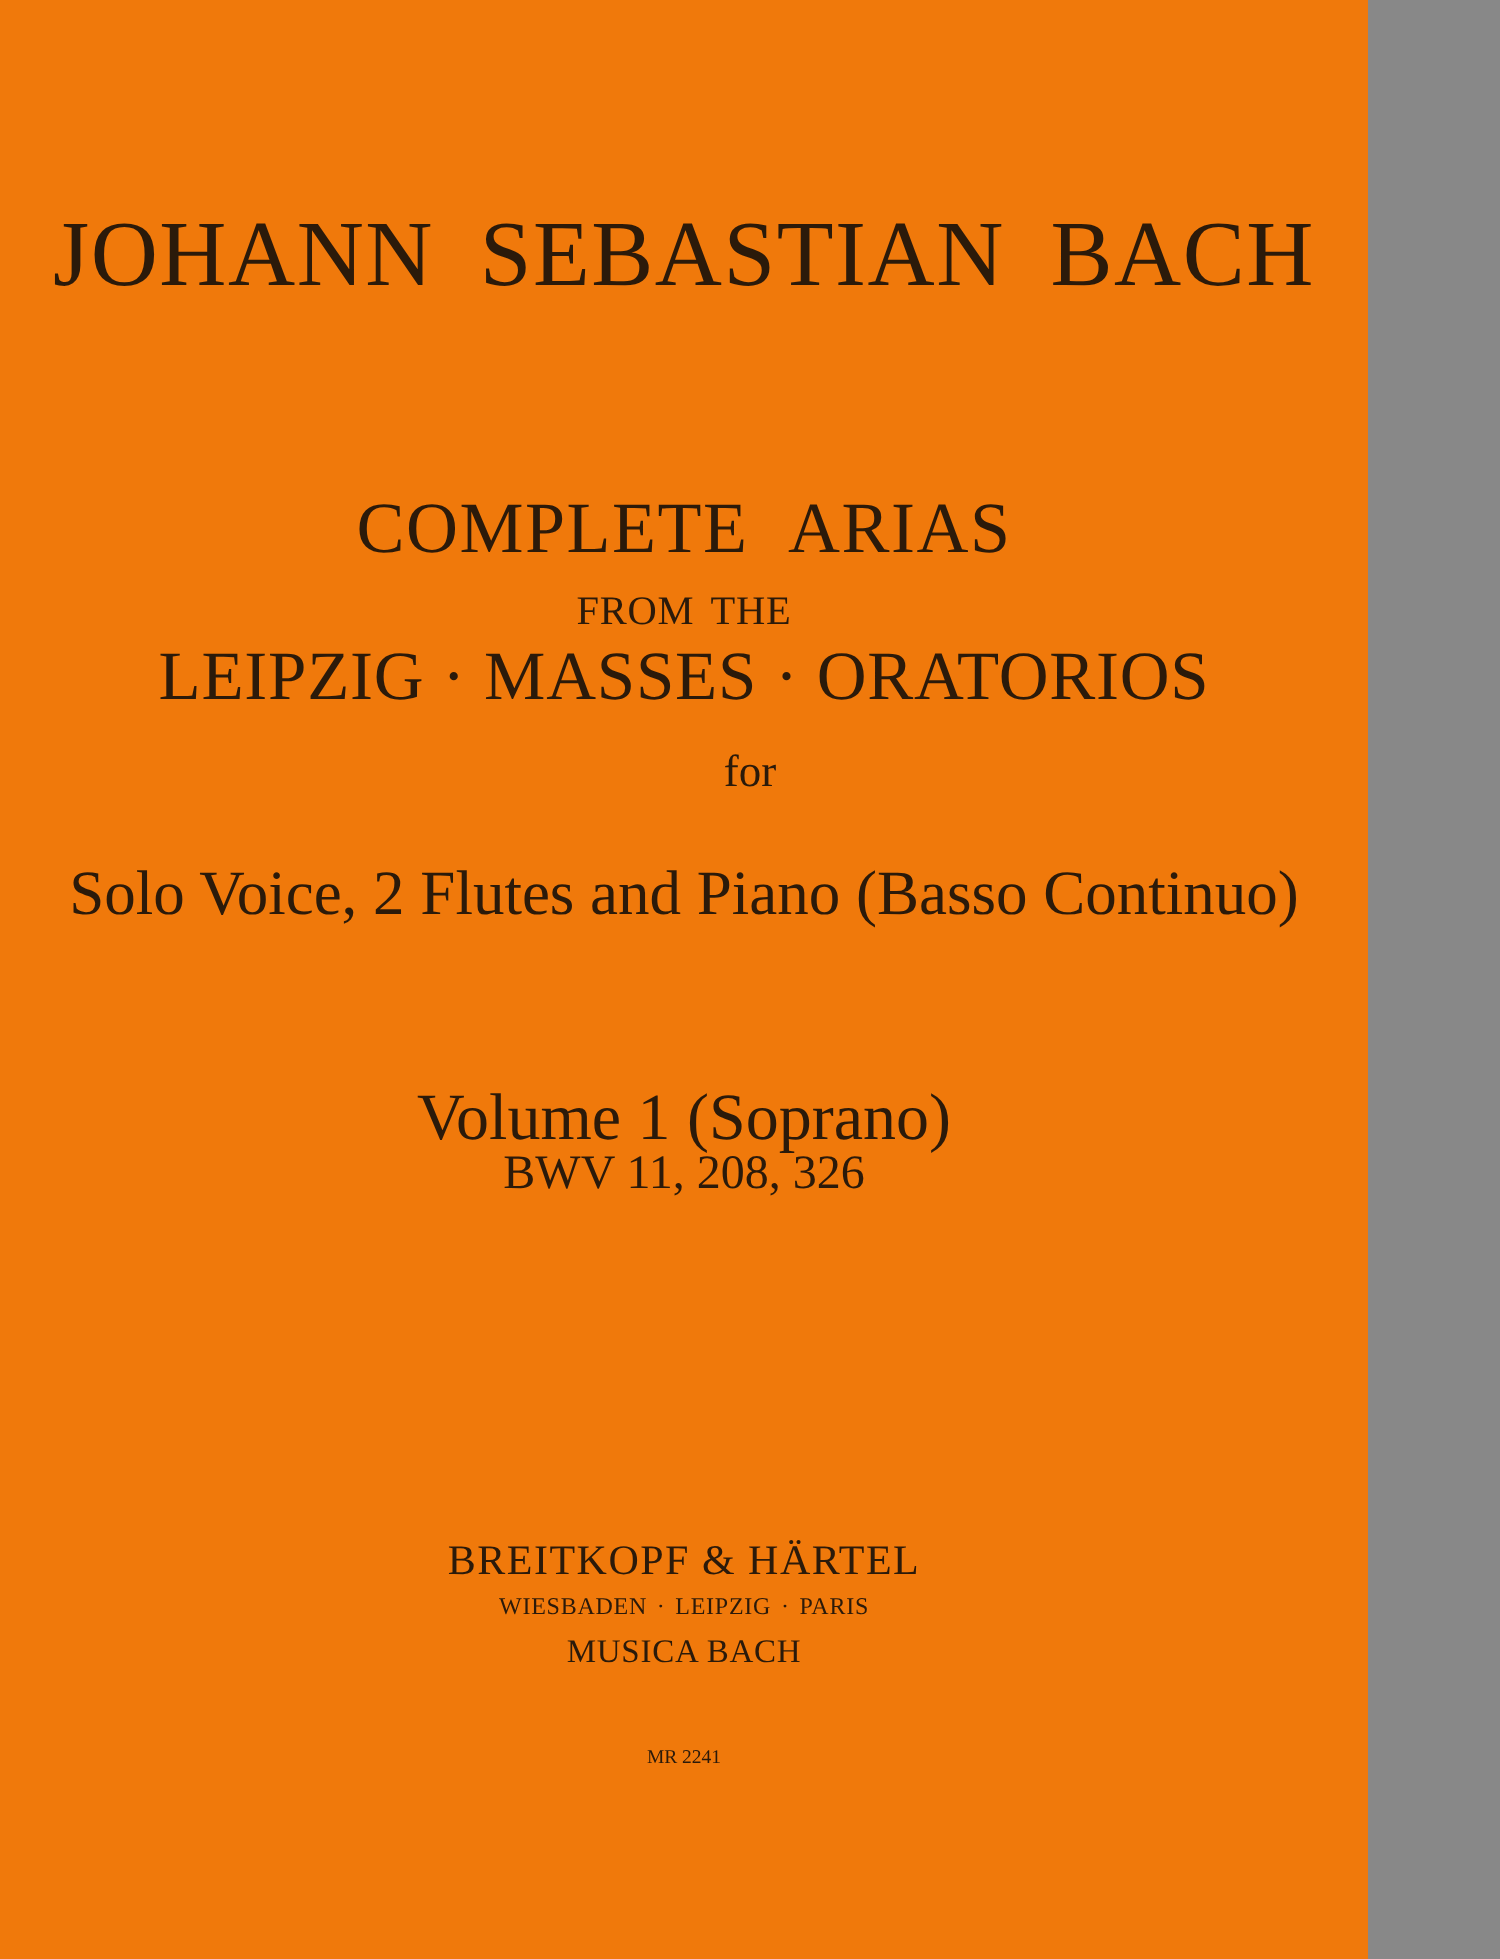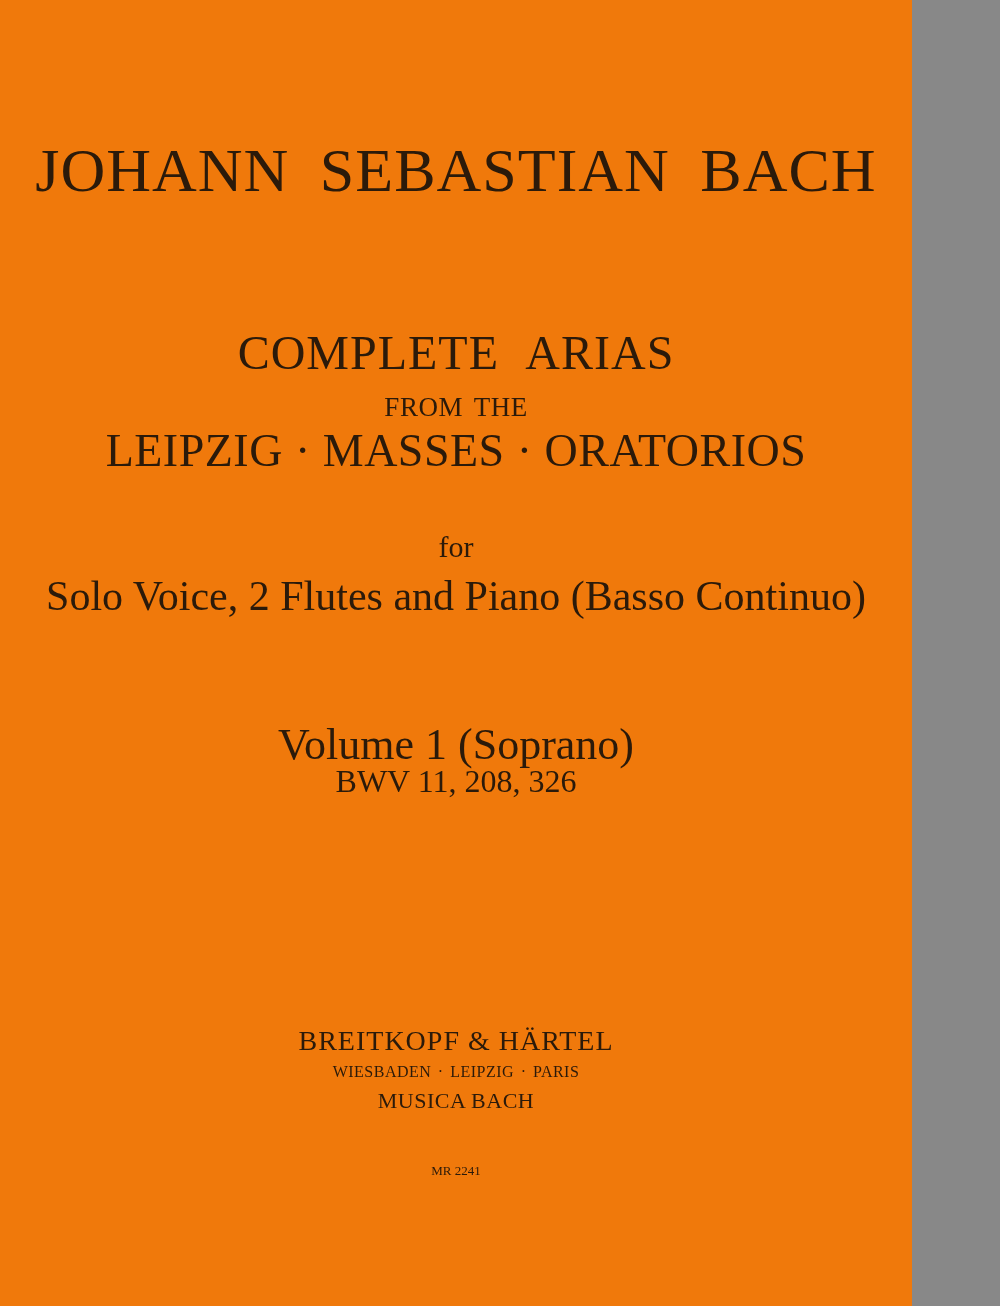--- a/index.html
+++ b/index.html
@@ -25,21 +25,21 @@
     width: 100%;
     text-align: center;
     line-height: 1;
     color: var(--ink);
     white-space: nowrap;
   }
   .composer   { top: 139px;  font-size: 62px; letter-spacing: 1px;   word-spacing: 14px; }
   .work-title { top: 329px;  font-size: 48px; letter-spacing: 1px;   word-spacing: 16px; }
   .from-the   { top: 394px;  font-size: 27px; letter-spacing: 0.5px; word-spacing: 4px; }
   .sources    { top: 428px;  font-size: 46px; letter-spacing: 0.5px; }
-  .for-word   { top: 532px;  font-size: 30px; }
+  .for-word   { top: 500px;  font-size: 30px; margin-left: 44px; }
   .instr      { top: 575px;  font-size: 42px; }
   .volume     { top: 723px;  font-size: 44px; }
   .bwv        { top: 765px;  font-size: 32px; }
   .publisher  { top: 1027px; font-size: 28px; letter-spacing: 1px; }
   .cities     { top: 1064px; font-size: 16px; letter-spacing: 0.5px; word-spacing: 2px; }
   .imprint    { top: 1090px; font-size: 22px; letter-spacing: 0.5px; }
   .plate      { top: 1116px; font-size: 13px; margin-top: 48px; }
 </style>
 </head>
 <body>

